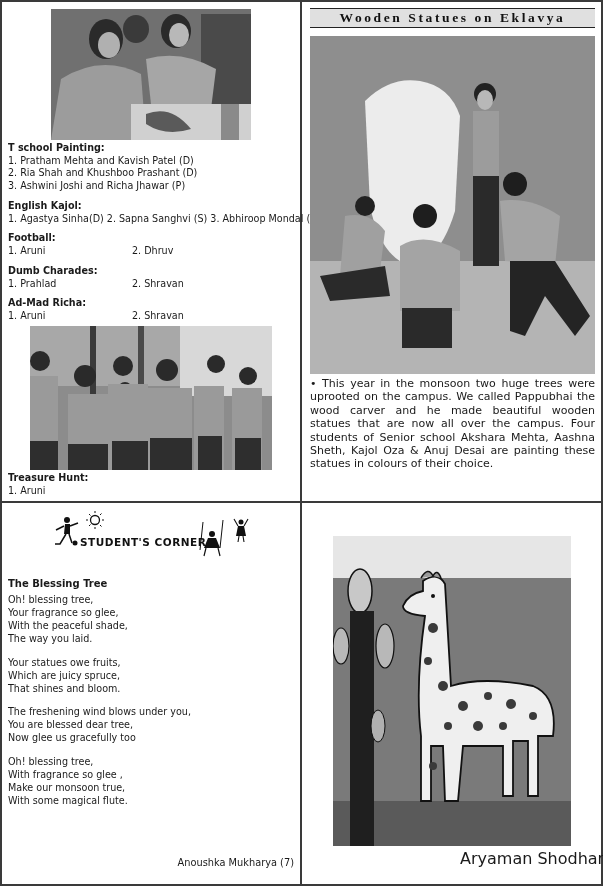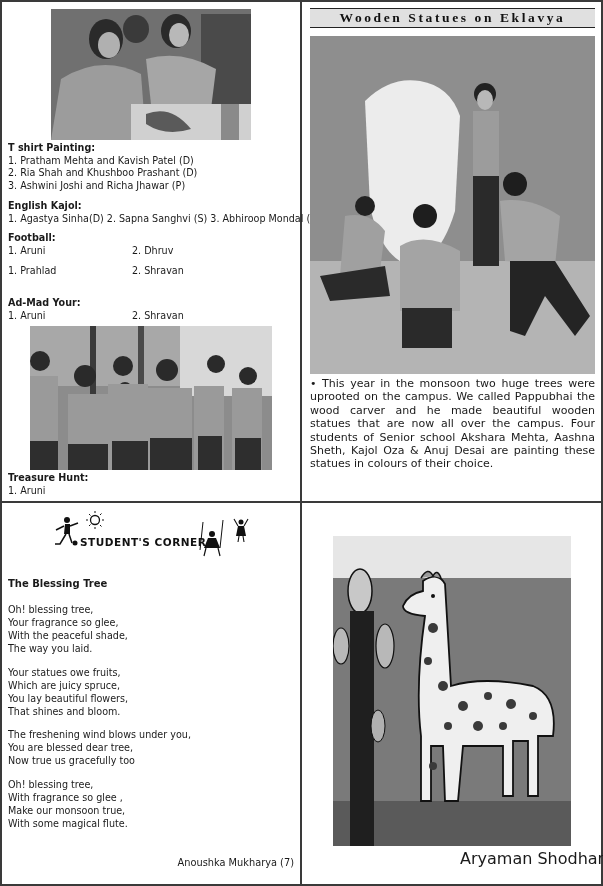--- a/index.html
+++ b/index.html
@@ -10,21 +10,21 @@
   .photo { position: absolute; overflow: hidden; }
   .txt { position: absolute; font-size: 9.6px; line-height: 12.6px; white-space: nowrap; }
   .h { font-weight: bold; }
   .sec { position: absolute; left: 8px; }
   .row { display: flex; }
   .row .c1 { width: 124px; }
   .title-bar { position: absolute; left: 310px; top: 8px; width: 285px; height: 20px; background: #e0e0e0; border-top: 1.5px solid #222; border-bottom: 1.5px solid #222; text-align: center; font-family: "Liberation Serif", serif; font-weight: bold; font-size: 13.5px; letter-spacing: 2.6px; line-height: 18px; color: #111; }
   .para { position: absolute; left: 310px; top: 377px; width: 285px; font-size: 11px; line-height: 13.4px; text-align: justify; }
   .poem { position: absolute; left: 8px; top: 577px; font-size: 9.6px; line-height: 13px; }
   .poem .stanza { margin-bottom: 10.5px; }
-  .poem-title { font-weight: bold; margin-bottom: 13px; font-size: 10px; }
+  .poem-title { font-weight: bold; margin-bottom: 3px; font-size: 10px; }
   .sc-banner { position: absolute; left: 50px; top: 510px; width: 200px; height: 50px; }
   .sc-text { position: absolute; left: 80px; top: 536px; font-family: "DejaVu Sans", sans-serif; font-size: 10.5px; font-weight: bold; letter-spacing: 0.5px; color: #111; }
 </style>
 </head>
 <body>
 
 <div class="page"></div>
 <div class="vline"></div>
 <div class="hline"></div>
 
@@ -39,48 +39,49 @@
     <ellipse cx="128" cy="26" rx="10" ry="12" fill="#b8b8b8"></ellipse>
     <path d="M95 50 Q130 40 165 60 L160 100 L100 95 Z" fill="#a6a6a6"></path>
     <ellipse cx="85" cy="20" rx="13" ry="14" fill="#3a3a3a"></ellipse>
     <rect x="80" y="95" width="120" height="36" fill="#d0d0d0"></rect>
     <path d="M95 105 Q120 95 140 120 Q115 128 95 115 Z" fill="#5a5a5a"></path>
     <rect x="170" y="95" width="18" height="36" fill="#8a8a8a"></rect>
   </svg>
 </div>
 
 <div class="txt sec" style="top:142px;">
-  <div class="h">T shirt Painting:</div>
+  <div class="h">T school Painting:</div>
   <div>1. Pratham Mehta and Kavish Patel (D)</div>
   <div>2. Ria Shah and Khushboo Prashant (D)</div>
   <div>3. Ashwini Joshi and Richa Jhawar (P)</div>
 </div>
 
 <div class="txt sec" style="top:200px;">
   <div class="h">English Kajol:</div>
   <div>1. Agastya Sinha(D) 2. Sapna Sanghvi (S) 3. Abhiroop Mondal (A)</div>
 </div>
 
 <div class="txt sec" style="top:232px;">
   <div class="h">Football:</div>
   <div class="row">
       <span class="c1">1. Aruni</span>
       <span>2. Dhruv</span>
     </div>
 </div>
 
 <div class="txt sec" style="top:265px;">
+  <div class="h">Dumb Charades:</div>
   <div class="row">
       <span class="c1">1. Prahlad</span>
       <span>2. Shravan</span>
     </div>
 </div>
 
 <div class="txt sec" style="top:297px;">
-  <div class="h">Ad-Mad Your:</div>
+  <div class="h">Ad-Mad Richa:</div>
   <div class="row">
       <span class="c1">1. Aruni</span>
       <span>2. Shravan</span>
     </div>
 </div>
 
 <div class="photo" style="left:30px;top:326px;width:242px;height:144px;">
   <svg width="242" height="144" viewBox="0 0 242 144">
     <rect width="242" height="144" fill="#8c8c8c"></rect>
     <rect x="0" y="0" width="242" height="60" fill="#a8a8a8"></rect>
@@ -172,27 +173,26 @@
   <div class="poem-title">The Blessing Tree</div>
   <div class="stanza">
     <div>Oh! blessing tree,</div>
     <div>Your fragrance so glee,</div>
     <div>With the peaceful shade,</div>
     <div>The way you laid.</div>
   </div>
   <div class="stanza">
     <div>Your statues owe fruits,</div>
     <div>Which are juicy spruce,</div>
-    <div>You lay beautiful flowers,</div>
     <div>That shines and bloom.</div>
   </div>
   <div class="stanza">
     <div>The freshening wind blows under you,</div>
     <div>You are blessed dear tree,</div>
-    <div>Now true us gracefully too</div>
+    <div>Now glee us gracefully too</div>
   </div>
   <div class="stanza">
     <div>Oh! blessing tree,</div>
     <div>With fragrance so glee ,</div>
     <div>Make our monsoon true,</div>
     <div>With some magical flute.</div>
   </div>
 </div>
 
 <div class="txt" style="right:309px;top:857px;font-size:9.8px;">Anoushka Mukharya (7)</div>

